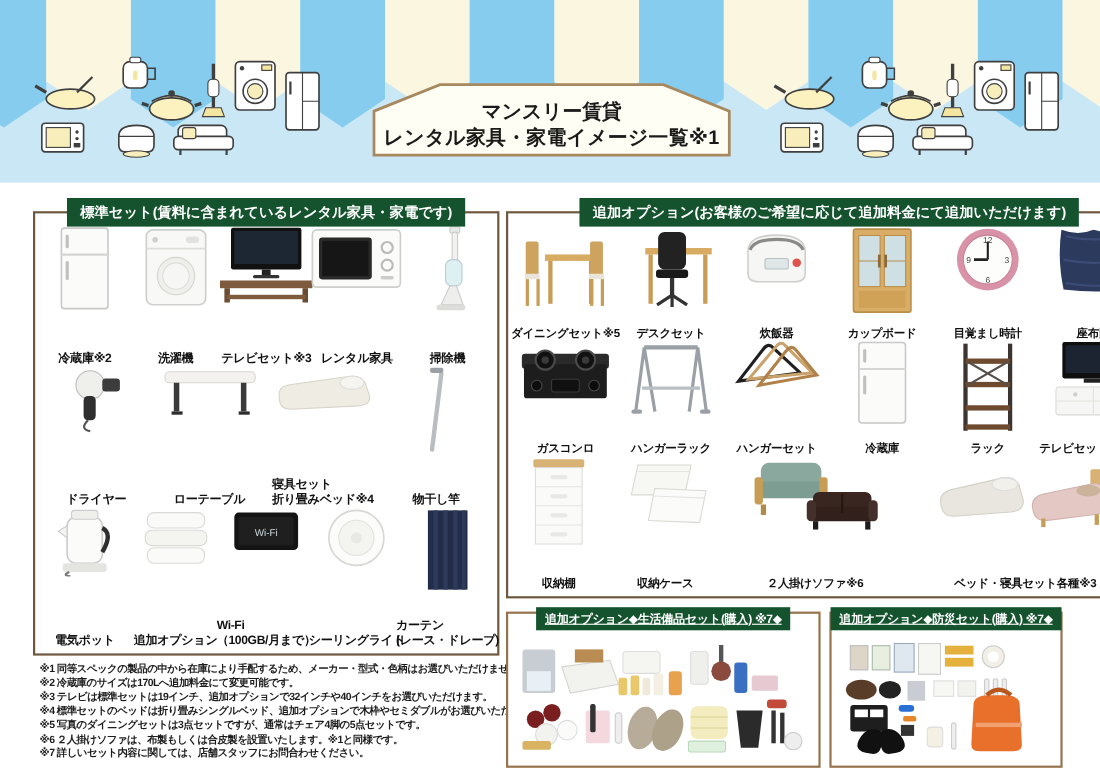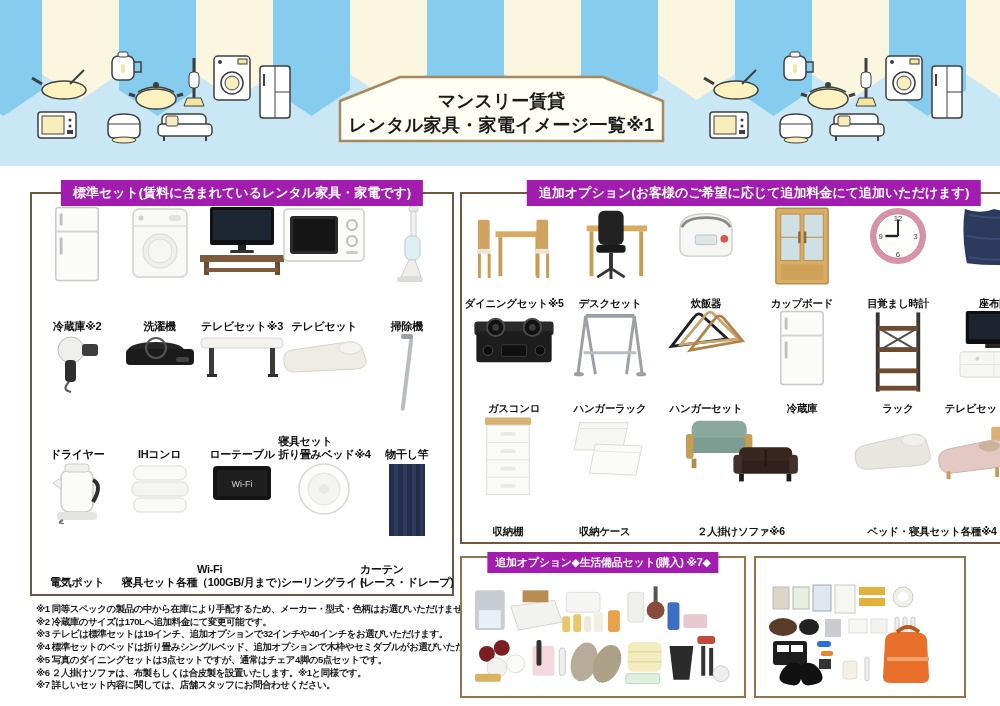--- a/index.html
+++ b/index.html
@@ -17,38 +17,38 @@
   .plaque{position:absolute;left:338px;top:74px;width:327px;height:70px;}
   .plaque .bg{position:absolute;top:0;left:0;}
   .plaque .txt{position:absolute;inset:0;display:flex;flex-direction:column;align-items:center;justify-content:center;padding-top:7px;font-weight:bold;color:#1a1a1a;}
   .plaque .t1{font-size:18px;}
   .plaque .t2{font-size:18px;letter-spacing:.3px;}
   
   .panel{position:absolute;background:#fff;border:2px solid #6f5840;box-sizing:border-box;}
   .panel-std{left:30px;top:192px;width:424px;height:404px;}
   .panel-opt{left:460px;top:192px;width:588px;height:352px;}
   .phead{position:absolute;top:-14px;left:50%;transform:translateX(-50%);
-    background:#a21caf;color:#fff;font-weight:bold;font-size:13px;
+    background:#14532d;color:#fff;font-weight:bold;font-size:13px;
     padding:4px 12px;white-space:nowrap;}
   .items{display:flex;flex-direction:column;height:100%;padding:12px 4px 4px;box-sizing:border-box;}
   .row{flex:1;display:flex;}
   .cell{flex:1;display:flex;flex-direction:column;align-items:center;justify-content:flex-end;min-width:0;}
   .img{flex:1;display:flex;justify-content:center;}
   .img svg{display:block;}
   .label{font-size:11px;font-weight:bold;white-space:pre;text-align:left;line-height:1.25;margin-top:2px;letter-spacing:-.3px;color:#111;}
   .panel-opt .label{font-size:10.5px;}
   .panel-opt .row:nth-child(3) .cell:nth-child(1){flex:.8;}
   .panel-opt .row:nth-child(3) .cell:nth-child(2){flex:1.05;gap:44px;}
   .panel-opt .row:nth-child(3) .cell:nth-child(3){flex:1.55;}
   .panel-opt .row:nth-child(3) .cell:nth-child(4){flex:2.1;}
   
   .pbox{position:absolute;border:2px solid #96734c;background:#fff;box-sizing:border-box;}
   .pbox1{left:460px;top:556px;width:286px;height:142px;}
   .pbox2{left:754px;top:556px;width:212px;height:142px;}
-  .pbox .phead{top:-6px;font-size:11px;padding:3px 8px;letter-spacing:-.3px;}
+  .pbox .phead{top:-6px;font-size:11px;padding:3px 8px;letter-spacing:-.3px;text-decoration:underline;}
   .pbox .pbody{position:absolute;left:4px;right:4px;top:22px;bottom:4px;display:flex;align-items:center;justify-content:center;}
   
   .footnotes{position:absolute;left:36px;top:603px;width:424px;color:#1c1c1c;font-weight:bold;
     font-size:9.5px;letter-spacing:-.5px;line-height:1.34;white-space:nowrap;}
 </style>
 </head>
 <body>
 
 <div class="top-band">
   <svg class="flags" id="flags" width="1000" height="122">
@@ -241,21 +241,21 @@
           <div class="img">
             <svg width="84" height="58" viewBox="0 0 84 58">
               <rect x="2" y="3" width="80" height="52" rx="4" fill="#fbfbfa" stroke="#cdcdca" stroke-width="1.5"></rect>
               <rect x="8" y="10" width="48" height="38" rx="3" fill="#2a2a2a"></rect>
               <rect x="11" y="13" width="42" height="32" fill="#161616"></rect>
               <circle cx="70" cy="19" r="5" fill="none" stroke="#bbb" stroke-width="2"></circle>
               <circle cx="70" cy="35" r="5" fill="none" stroke="#bbb" stroke-width="2"></circle>
               <rect x="64" y="45" width="12" height="3" rx="1.5" fill="#ccc"></rect>
             </svg>
           </div>
-          <div class="label">テレビセット</div>
+          <div class="label">レンタル家具</div>
         </div>
         <div class="cell">
           <div class="img">
             <svg width="36" height="78" viewBox="0 0 36 78">
               <rect x="20" y="0" width="9" height="6" rx="2" fill="#e8e8e6" stroke="#ccc"></rect>
               <rect x="22" y="5" width="5" height="42" rx="2.5" fill="#f1f1ef" stroke="#ccc"></rect>
               <rect x="16" y="30" width="15" height="24" rx="6" fill="#dff0f2" stroke="#b7ccd4"></rect>
               <path d="M20 54 L12 71 L32 71 L26 54 Z" fill="#eeeeec" stroke="#ccc"></path>
               <rect x="8" y="71" width="26" height="5" rx="2" fill="#dcdcd8"></rect>
             </svg>
@@ -267,31 +267,20 @@
         <div class="cell">
           <div class="img">
             <svg width="56" height="62" viewBox="0 0 56 62">
               <circle cx="22" cy="16" r="13" fill="#efefec" stroke="#bbb"></circle>
               <rect x="33" y="10" width="16" height="12" rx="3" fill="#3c3c3c"></rect>
               <rect x="16" y="26" width="11" height="22" rx="4" fill="#2f2f2f"></rect>
               <path d="M20 48 q-8 8 2 10" fill="none" stroke="#555" stroke-width="2"></path>
             </svg>
           </div>
           <div class="label">ドライヤー</div>
-        </div>
-        <div class="cell">
-          <div class="img">
-            <svg width="72" height="42" viewBox="0 0 72 42">
-              <ellipse cx="32" cy="16" rx="28" ry="8" fill="#262626"></ellipse>
-              <rect x="2" y="15" width="68" height="16" rx="4" fill="#1b1b1b"></rect>
-              <circle cx="32" cy="14" r="10" fill="none" stroke="#555" stroke-width="2"></circle>
-              <rect x="52" y="23" width="13" height="5" rx="2" fill="#444"></rect>
-            </svg>
-          </div>
-          <div class="label">IHコンロ</div>
         </div>
         <div class="cell">
           <div class="img">
             <svg width="86" height="46" viewBox="0 0 86 46">
               <rect x="2" y="4" width="82" height="10" rx="4" fill="#f4f2ee" stroke="#d8d5d0"></rect>
               <rect x="10" y="14" width="5" height="26" fill="#3a3a3a"></rect>
               <rect x="71" y="14" width="5" height="26" fill="#3a3a3a"></rect>
               <rect x="8" y="40" width="10" height="3" fill="#2e2e2e"></rect>
               <rect x="69" y="40" width="10" height="3" fill="#2e2e2e"></rect>
             </svg>
@@ -333,21 +322,21 @@
           <div class="label">電気ポット</div>
         </div>
         <div class="cell">
           <div class="img">
             <svg width="64" height="54" viewBox="0 0 64 54">
               <rect x="6" y="4" width="52" height="14" rx="6" fill="#fafaf8" stroke="#d9d9d5"></rect>
               <rect x="4" y="20" width="56" height="14" rx="6" fill="#f4f4f1" stroke="#d9d9d5"></rect>
               <rect x="6" y="36" width="52" height="14" rx="6" fill="#fafaf8" stroke="#d9d9d5"></rect>
             </svg>
           </div>
-          <div class="label">寝具セット各種</div>
+          <div class="label">追加オプション</div>
         </div>
         <div class="cell">
           <div class="img">
             <svg width="66" height="42" viewBox="0 0 66 42">
               <rect x="4" y="4" width="58" height="34" rx="4" fill="#141414"></rect>
               <rect x="8" y="8" width="50" height="26" rx="2" fill="#1f1f1f"></rect>
               <text x="33" y="25" font-size="9" fill="#cfd8dc" text-anchor="middle" font-family="sans-serif">Wi-Fi</text>
             </svg>
           </div>
           <div class="label">Wi-Fi
@@ -609,21 +598,21 @@
             <svg width="168" height="68" viewBox="0 0 170 70">
               <path d="M6 44 Q4 34 16 31 L64 20 Q74 18 79 26 L83 40 Q85 50 72 52 L18 56 Q7 56 6 44 Z" fill="#e8e6df" stroke="#d4d1c7"></path>
               <ellipse cx="66" cy="26" rx="12" ry="6" fill="#f2f0ea" stroke="#ddd"></ellipse>
               <rect x="146" y="12" width="12" height="34" rx="2" fill="#d8b274"></rect>
               <path d="M92 48 Q90 38 102 35 L146 26 Q156 24 160 31 L163 42 Q165 52 152 54 L104 60 Q93 60 92 48 Z" fill="#e4c8c4" stroke="#d2b2ae"></path>
               <ellipse cx="144" cy="32" rx="11" ry="5.5" fill="#cbb29a"></ellipse>
               <rect x="100" y="58" width="4" height="8" fill="#c79c55"></rect>
               <rect x="150" y="54" width="4" height="10" fill="#c79c55"></rect>
             </svg>
           </div>
-          <div class="label">ベッド・寝具セット各種※4</div>
+          <div class="label">ベッド・寝具セット各種※3</div>
         </div>
       </div>
     </div>
 </div>
 
 <div class="footnotes">
     <div class="fn">※1 同等スペックの製品の中から在庫により手配するため、メーカー・型式・色柄はお選びいただけません</div>
     <div class="fn">※2 冷蔵庫のサイズは170Lへ追加料金にて変更可能です。</div>
     <div class="fn">※3 テレビは標準セットは19インチ、追加オプションで32インチや40インチをお選びいただけます。</div>
     <div class="fn">※4 標準セットのベッドは折り畳みシングルベッド、追加オプションで木枠やセミダブルがお選びいただけます。</div>
@@ -666,20 +655,21 @@
         <rect x="156" y="90" width="34" height="10" rx="2" fill="#dff0df" stroke="#bcd8bc"></rect>
         <path d="M200 62 L224 62 L220 96 L204 96 Z" fill="#2b2b2b"></path>
         <rect x="228" y="52" width="18" height="8" rx="3" fill="#c24a3a"></rect>
         <rect x="232" y="62" width="4" height="30" fill="#333"></rect>
         <rect x="240" y="64" width="4" height="28" fill="#333"></rect>
         <circle cx="252" cy="90" r="8" fill="#eee" stroke="#ccc"></circle>
       </svg>
     </div>
 </div>
 <div class="pbox pbox2">
+  <div class="phead">追加オプション◆防災セット(購入) ※7◆</div>
   <div class="pbody">
       <svg width="190" height="106" viewBox="0 0 190 106">
         <rect x="8" y="4" width="16" height="22" fill="#ddd6c8" stroke="#bbb"></rect>
         <rect x="28" y="4" width="16" height="22" fill="#e7efe0" stroke="#aabbaa"></rect>
         <rect x="48" y="2" width="18" height="26" fill="#dfe8ef" stroke="#99aabb"></rect>
         <rect x="70" y="2" width="20" height="28" fill="#f6f6f3" stroke="#ccc"></rect>
         <rect x="94" y="4" width="26" height="8" fill="#e4b23c"></rect>
         <rect x="94" y="15" width="26" height="8" fill="#e4b23c"></rect>
         <circle cx="138" cy="14" r="10" fill="#f2efe6" stroke="#ccc"></circle>
         <circle cx="138" cy="14" r="5" fill="#fff"></circle>

